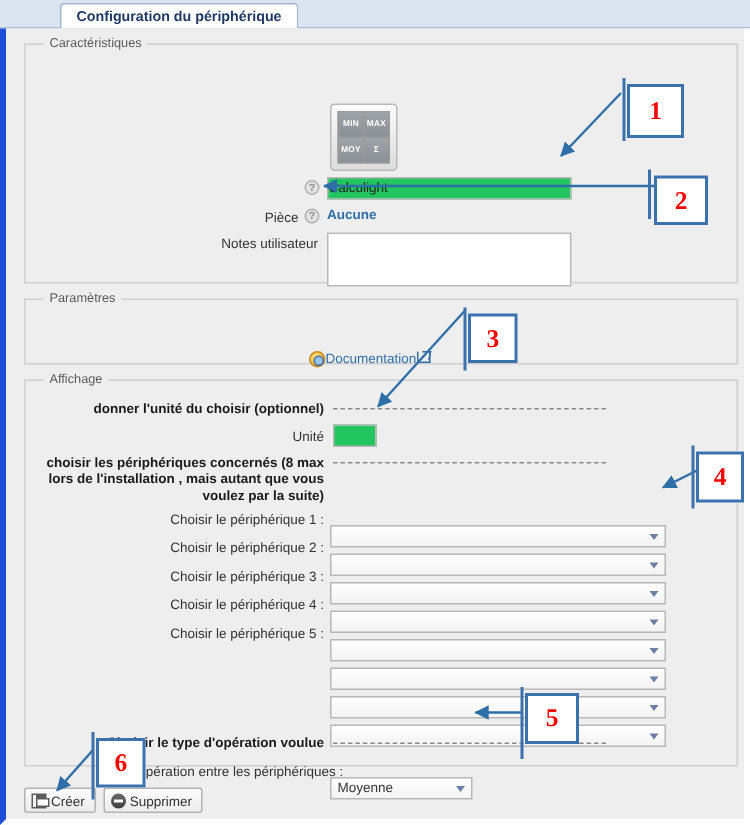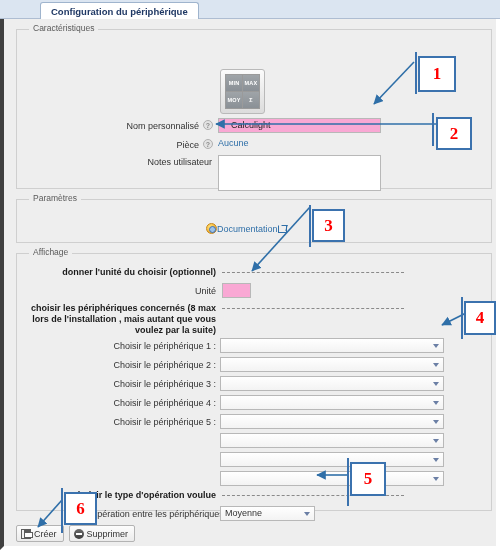--- a/index.html
+++ b/index.html
@@ -37,21 +37,21 @@
     line-height: 17px;
     white-space: nowrap;
     margin-left: 32px;
   }
 
   
   .page {
     position: absolute; left: 0; top: 19px;
     width: 500px; height: 531px;
     background: #eeeeee;
-    border-left: 4px solid #404040;
+    border-left: 4px solid #1d4ed8;
     border-right: 4px solid #ffffff;
     border-bottom: 4px solid #ffffff;
     padding: 4px 4px 0 4px;
   }
 
   
   .fs {
     position: absolute;
     border: 1px solid #cfcfcf;
     background: transparent;
@@ -73,25 +73,25 @@
     position: absolute;
     text-align: right;
     font-size: 9px;
     color: #333333;
     white-space: nowrap;
   }
   .lbl-b { font-weight: bold; color: #1a1a1a; }
 
   .txtinput {
     position: absolute;
-    background: #f9a8d4;
+    background: #22c55e;
     border: 1px solid #b8b8b8;
     font-size: 9px;
     color: #222222;
-    padding: 0 12px;
+    padding: 0 0;
     line-height: 13px;
     height: 15px;
     overflow: hidden;
     white-space: nowrap;
   }
   .textarea {
     position: absolute;
     background: #ffffff;
     border: 1px solid #b8b8b8;
     font-size: 9px;
@@ -110,20 +110,21 @@
     line-height: 9px;
     text-align: center;
     font-weight: bold;
   }
 
   .link {
     position: absolute;
     font-size: 9px;
     color: #2f6fa8;
     white-space: nowrap;
+    font-weight: bold;
   }
 
   
   .tile {
     position: absolute;
     left: 216px; top: 50px;
     width: 45px; height: 45px;
     background: linear-gradient(#fbfbfb,#dcdcdc);
     border: 1px solid #b9b9b9;
     border-radius: 3px;
@@ -143,21 +144,21 @@
     color: #ffffff;
     font-size: 5.5px;
     font-weight: bold;
     display: flex;
     align-items: center;
     justify-content: center;
     letter-spacing: .2px;
   }
 
   
-  .doc-wrap { position: absolute; left: 202px; top: 204px; display: flex; align-items: center; gap: 0; }
+  .doc-wrap { position: absolute; left: 202px; top: 215px; display: flex; align-items: flex-start; gap: 0; }
   .doc-globe {
     width: 11px; height: 11px; border-radius: 50%;
     background: radial-gradient(circle at 35% 32%, #ffe27a 0%, #f6b93b 55%, #d98c1a 100%);
     border: 1px solid #c8881a;
     position: relative;
   }
   .doc-globe::after {
     content:''; position:absolute; left:2px; top:2px; width:5px; height:5px;
     border-radius:50%; border:1px solid #3f6fb0; background:#9cc3ea;
   }
@@ -185,20 +186,21 @@
     position: absolute;
     height: 15px;
     background: linear-gradient(#ffffff,#f3f3f3);
     border: 1px solid #b8b8b8;
     font-size: 9px;
     color: #333333;
     padding: 0 16px 0 4px;
     line-height: 13px;
     white-space: nowrap;
     overflow: hidden;
+    margin-top: 12px;
   }
   .sel .caret {
     position: absolute;
     right: 4px; top: 5px;
     width: 0; height: 0;
     border-left: 3.5px solid transparent;
     border-right: 3.5px solid transparent;
     border-top: 4px solid #6b7fa5;
   }
 
@@ -278,21 +280,20 @@
 
     <div class="tile">
       <div class="tile-grid">
         <div class="tile-cell">MIN</div>
         <div class="tile-cell">MAX</div>
         <div class="tile-cell">MOY</div>
         <div class="tile-cell">Σ</div>
       </div>
     </div>
 
-    <div class="lbl" style="left:60px; top:102px; width:135px;">Nom personnalisé</div>
     <div class="help" style="left:199px; top:101px;">?</div>
     <div class="txtinput" style="left:214px; top:99px; width:163px;">Calculight</div>
 
     <div class="lbl" style="left:60px; top:121px; width:135px;">Pièce</div>
     <div class="help" style="left:199px; top:120px;">?</div>
     <div class="link" style="left:214px; top:119px;">Aucune</div>
 
     <div class="lbl" style="left:60px; top:138px; width:148px;">Notes utilisateur</div>
     <div class="textarea" style="left:214px; top:136px; width:163px; height:36px;"></div>
 

